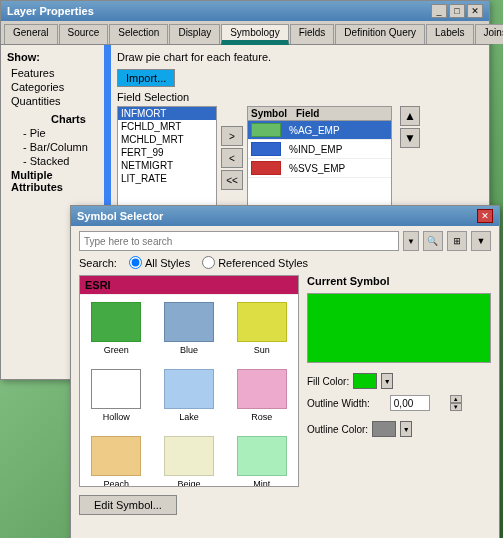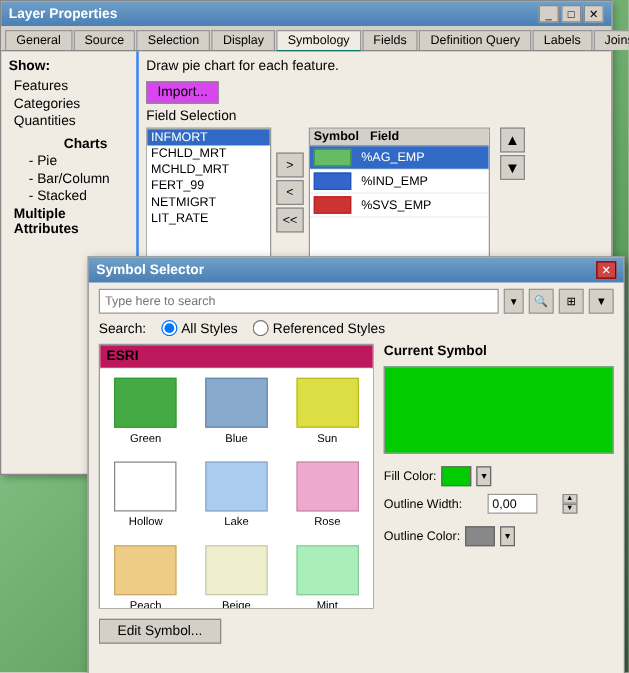--- a/index.html
+++ b/index.html
@@ -67,36 +67,36 @@
       background: #d4d0c8;
       border: 1px solid #999;
       border-bottom: none;
       font-size: 10px;
       cursor: pointer;
       color: #000;
       white-space: nowrap;
     }
     .tab.active {
       background: #f0ece4;
-      border-bottom: 1px solid #0f766e;
+      border-bottom: 5px solid #0f766e;
       margin-bottom: -1px;
       z-index: 1;
     }
 
     
     .main-content {
       display: flex;
       height: calc(100% - 52px);
     }
 
     
     .sidebar {
       width: 110px;
       padding: 6px;
-      border-right: 2px solid #3b82f6;
+      border-right: 7px solid #3b82f6;
       font-size: 11px;
     }
     .sidebar-title {
       font-weight: bold;
       margin-bottom: 3px;
     }
     .sidebar-item {
       padding: 1px 4px;
       cursor: pointer;
     }
@@ -115,21 +115,21 @@
       padding: 6px;
     }
     .draw-label {
       font-size: 11px;
       margin-bottom: 6px;
       font-weight: normal;
     }
     .import-btn {
       float: right;
       padding: 2px 8px;
-      background: #d946ef;
+      background: #0ea5e9;
       border: 1px solid #888;
       font-size: 11px;
       cursor: pointer;
     }
     .field-selection-label {
       font-size: 11px;
       margin-bottom: 3px;
       clear: both;
     }
 

